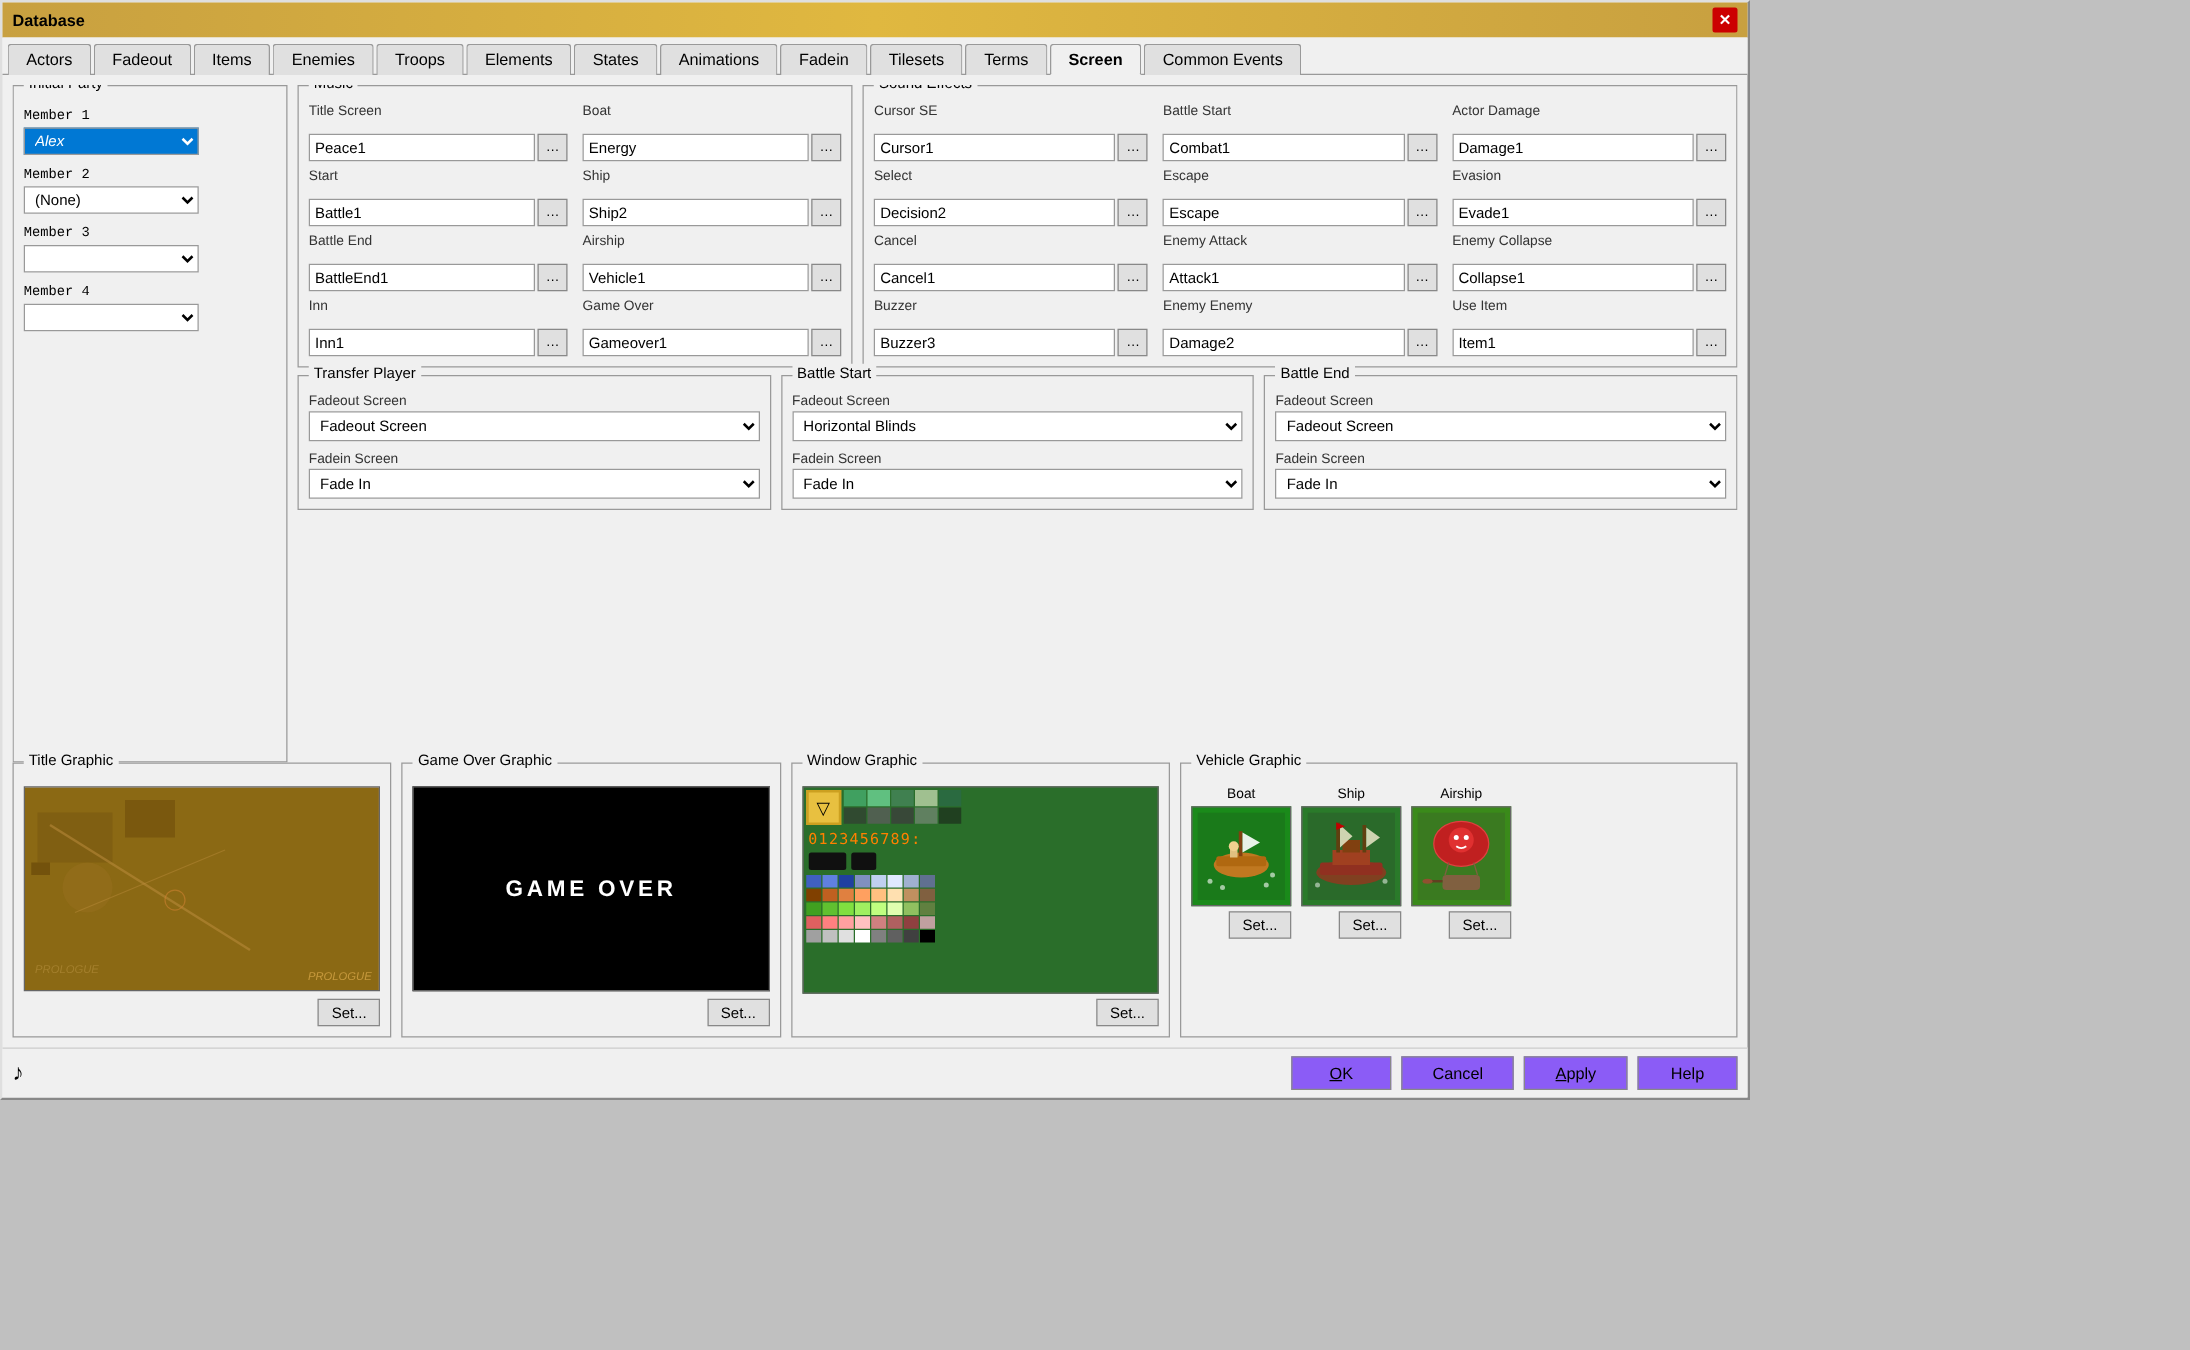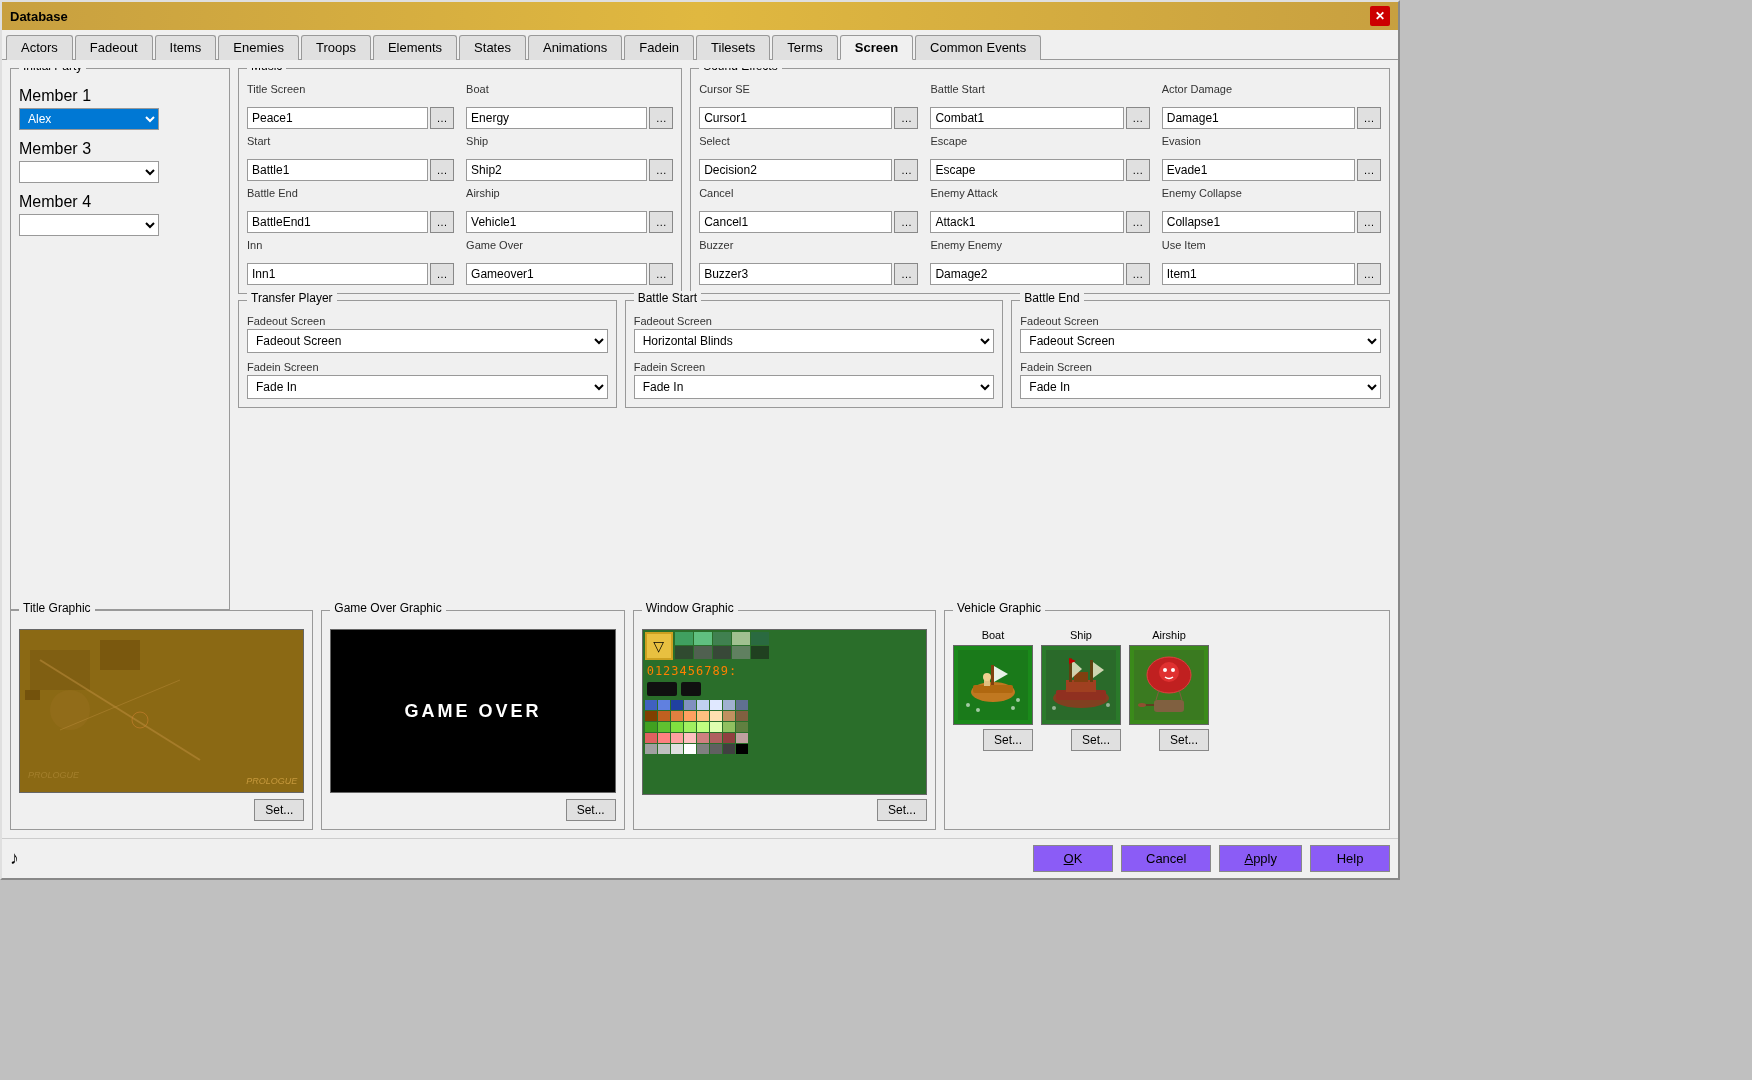--- a/index.html
+++ b/index.html
@@ -104,22 +104,23 @@
     .initial-party-box {
       border: 1px solid #999;
       padding: 10px 8px 8px;
       position: relative;
       height: 100%;
     }
     .member-group {
       margin-bottom: 10px;
     }
     .member-label {
-      font-size: 16px;
+      font-size: 11px;
       margin-bottom: 3px;
+      font-family: Liberation Mono, monospace;
     }
     .select-wrapper {
       display: flex;
       align-items: center;
       gap: 2px;
     }
     select {
       background: white;
       border: 1px solid #999;
       padding: 2px 4px;
@@ -439,22 +440,30 @@
   <div class="content">
     <div class="main-area">
 
       <div class="left-panel">
         <div class="initial-party-box">
           <span class="group-label">Initial Party</span>
           <div style="margin-top:8px;">
             <div class="member-group">
               <div class="member-label">Member 1</div>
               <div class="select-wrapper">
-                <select class="highlighted" style="width:140px;">
+                <select class="highlighted" style="width:140px;font-style:italic;">
                   <option>Alex</option>
+                </select>
+              </div>
+            </div>
+            <div class="member-group">
+              <div class="member-label">Member 2</div>
+              <div class="select-wrapper">
+                <select style="width:140px;">
+                  <option>(None)</option>
                 </select>
               </div>
             </div>
             <div class="member-group">
               <div class="member-label">Member 3</div>
               <div class="select-wrapper">
                 <select style="width:140px;">
                   <option></option>
                 </select>
               </div>

